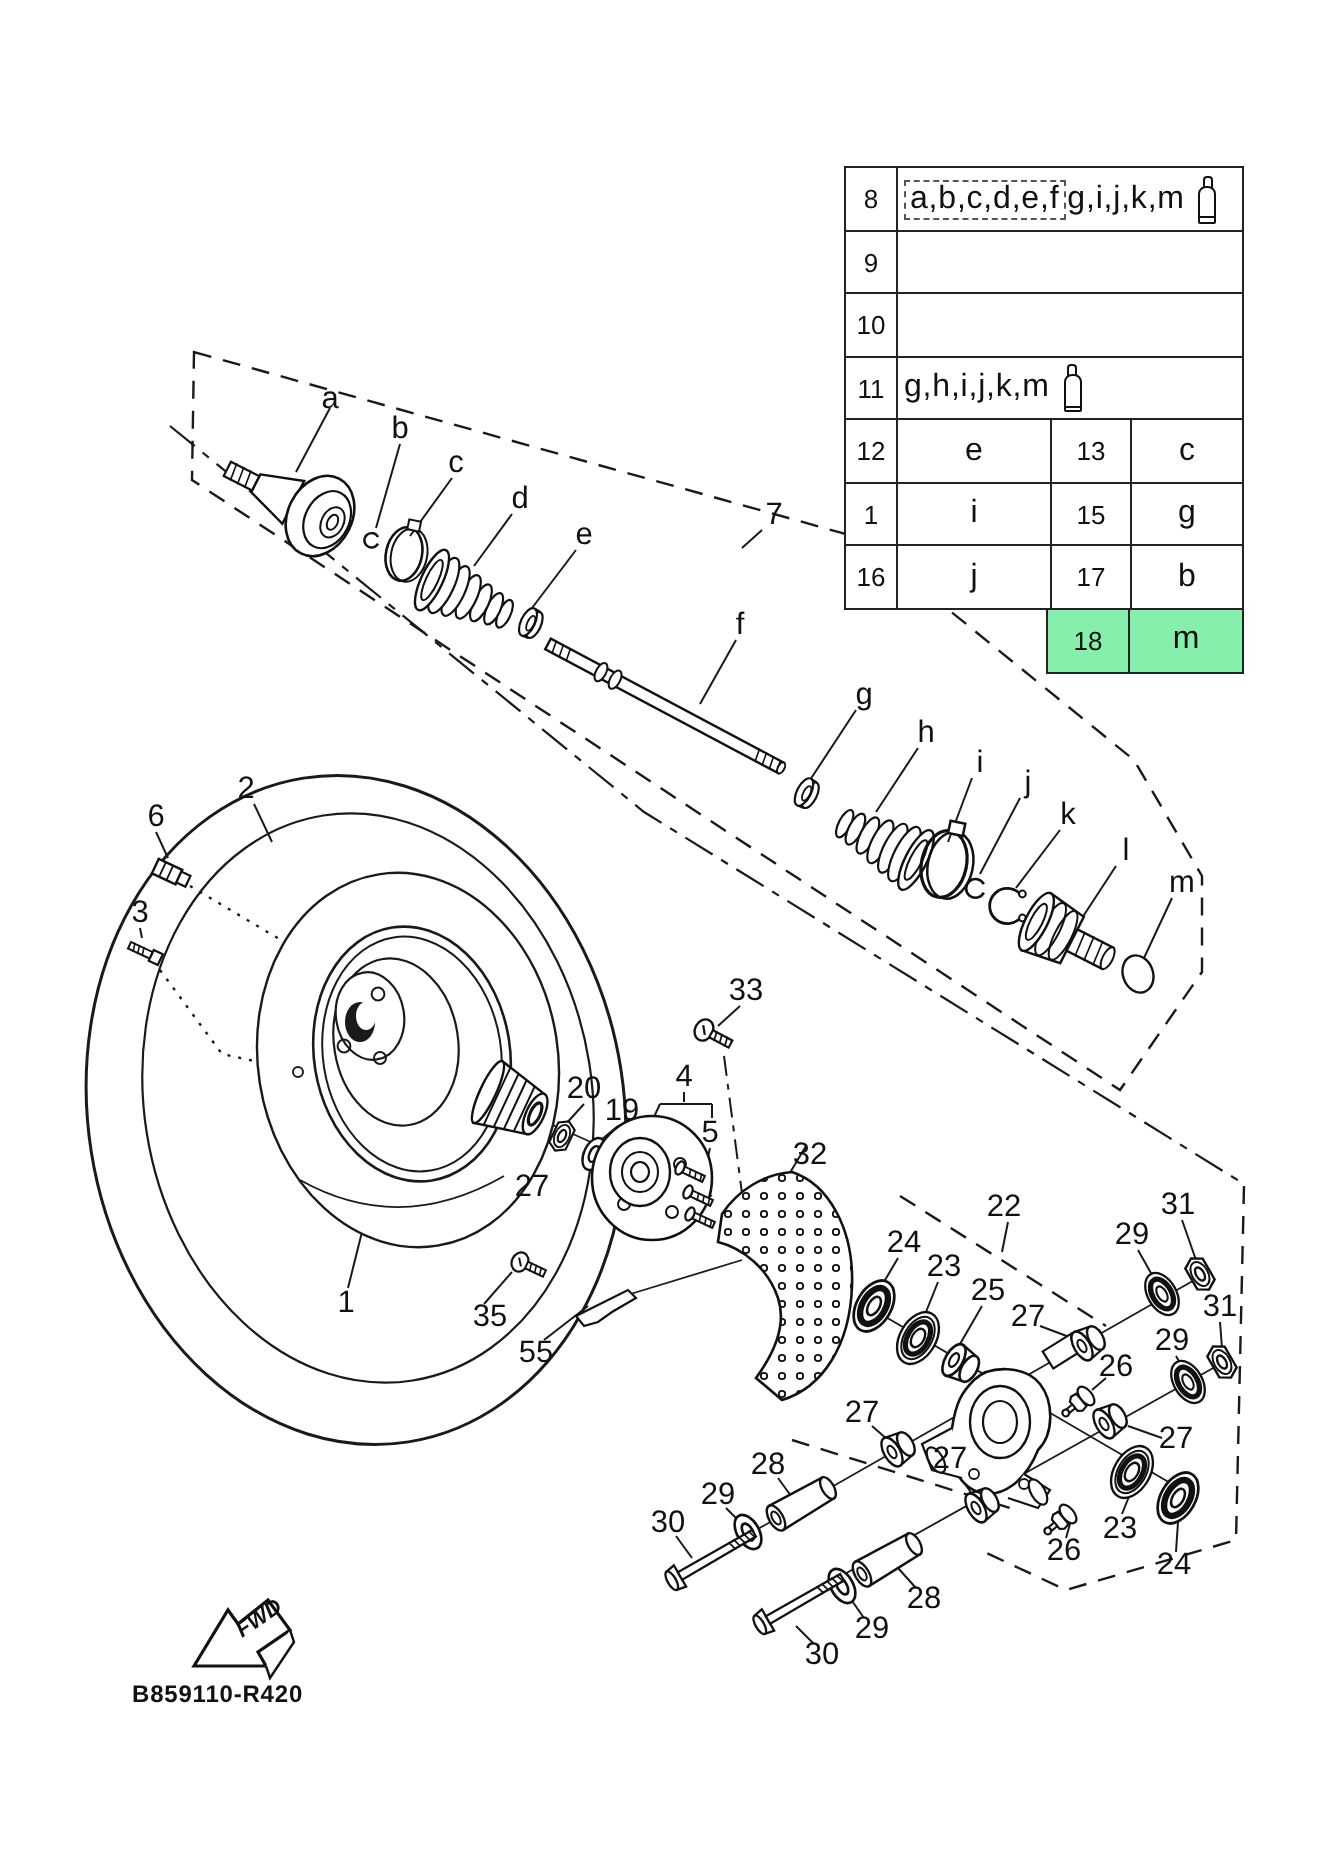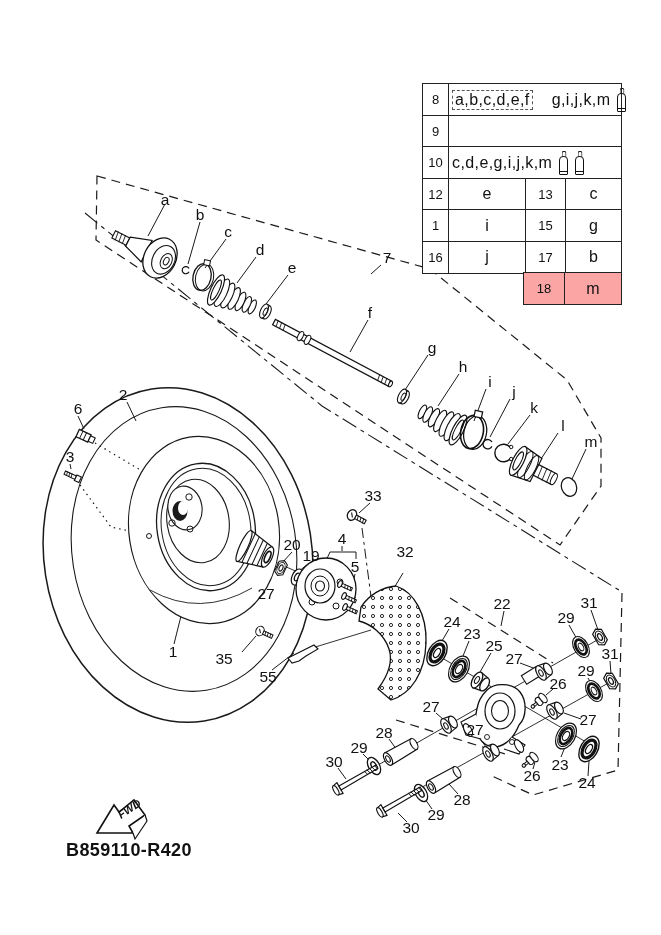--- a/index.html
+++ b/index.html
@@ -7,36 +7,36 @@
         font-family:"Liberation Sans",sans-serif;color:#111;overflow:hidden;margin:0 auto}
   .art{position:absolute;left:0;top:0}
   .title{position:absolute;left:412px;top:58px;width:230px;font-size:23px;font-style:italic;
          font-weight:600;letter-spacing:.5px;white-space:nowrap}
   .ptable{position:absolute;left:422px;top:83px;width:200px;font-size:16px}
   .trow{display:flex;height:33px;border:1.5px solid #222;margin-top:-1.5px;box-sizing:border-box;background:#fff}
   .trow:first-child{margin-top:0}
   .tnum{width:26px;border-right:1.5px solid #222;display:flex;align-items:center;justify-content:center;
         font-size:13px;box-sizing:border-box;flex:none}
   .tcontent{flex:1;display:flex;align-items:center;padding:0 3px;letter-spacing:.4px;white-space:nowrap}
-  .boxed{border:1.5px dashed #555;padding:0 2px;margin-right:19px}
+  .boxed{border:1.5px dashed #555;padding:0 2px;margin-right:1px}
   .tval{display:flex;align-items:center;justify-content:center;box-sizing:border-box}
   .lval{width:76px}.rval{flex:1}
   .rnum{width:41px;border-left:1.5px solid #222;border-right:1.5px solid #222;display:flex;align-items:center;
         justify-content:center;font-size:13px;box-sizing:border-box;flex:none}
   .half-spacer{width:101px;flex:none}
   .row18{border:none;background:transparent}
-  .row18 .rhalf{display:flex;flex:1;border:1.5px solid #222;box-sizing:border-box;background:#fca5a5;height:33px}
+  .row18 .rhalf{display:flex;flex:1;border:1.5px solid #222;box-sizing:border-box;background:#86efac;height:33px}
   .row18 .rnum{border-left:none}
   .tube{width:9px;height:19px;border:1.5px solid #111;border-radius:4px 4px 1px 1px;position:relative;
         margin-left:7px;margin-top:5px;box-sizing:border-box;flex:none}
   .tube::before{content:"";position:absolute;top:-6px;left:50%;transform:translateX(-50%);
         width:3px;height:5px;border:1.5px solid #111;border-bottom:none;border-radius:2px 2px 0 0}
   .tube::after{content:"";position:absolute;bottom:1.5px;left:0;right:0;border-top:1.5px solid #111}
   .co{position:absolute;transform:translate(-50%,-50%);font-size:15.5px;white-space:nowrap}
-  .footer-code{position:absolute;left:66px;top:840px;font-size:18px;font-weight:600;letter-spacing:.4px}
+  .footer-code{position:absolute;left:66px;top:840px;font-size:12px;font-weight:600;letter-spacing:.4px}
 </style>
 </head>
 <body>
 
 <div class="page">
 
 <svg class="art" width="661" height="935" viewBox="0 0 661 935">
   <defs>
     <pattern id="dots" width="9" height="9" patternUnits="userSpaceOnUse">
       <rect width="9" height="9" fill="#fff"></rect>
@@ -389,23 +389,25 @@
       <span class="boxed">a,b,c,d,e,f</span>
       <span>g,i,j,k,m</span>
       <span class="tube"></span>
     </div>
   </div>
   <div class="trow">
     <div class="tnum">9</div>
   </div>
   <div class="trow">
     <div class="tnum">10</div>
+  </div>
+  <div class="trow">
+    <div class="tnum">11</div>
     <div class="tcontent">
-      <span>c,d,e,g,i,j,k,m</span>
-      <span class="tube"></span>
+      <span>g,h,i,j,k,m</span>
       <span class="tube"></span>
     </div>
   </div>
   <div class="trow">
     <div class="tnum">12</div>
     <div class="tval lval">e</div>
     <div class="rnum">13</div>
     <div class="tval rval">c</div>
   </div>
   <div class="trow">
@@ -444,24 +446,24 @@
 <span class="co" style="left:563px;top:426px">l</span>
 <span class="co" style="left:591px;top:442px">m</span>
 <span class="co" style="left:78px;top:409px">6</span>
 <span class="co" style="left:123px;top:395px">2</span>
 <span class="co" style="left:70px;top:457px">3</span>
 <span class="co" style="left:373px;top:496px">33</span>
 <span class="co" style="left:342px;top:539px">4</span>
 <span class="co" style="left:292px;top:545px">20</span>
 <span class="co" style="left:311px;top:556px">19</span>
 <span class="co" style="left:355px;top:567px">5</span>
-<span class="co" style="left:405px;top:552px">32</span>
+<span class="co" style="left:405px;top:578px">32</span>
 <span class="co" style="left:266px;top:594px">27</span>
 <span class="co" style="left:173px;top:652px">1</span>
-<span class="co" style="left:224px;top:659px">35</span>
+<span class="co" style="left:245px;top:659px">35</span>
 <span class="co" style="left:268px;top:677px">55</span>
 <span class="co" style="left:502px;top:604px">22</span>
 <span class="co" style="left:452px;top:622px">24</span>
 <span class="co" style="left:472px;top:634px">23</span>
 <span class="co" style="left:494px;top:646px">25</span>
 <span class="co" style="left:514px;top:659px">27</span>
 <span class="co" style="left:566px;top:618px">29</span>
 <span class="co" style="left:589px;top:603px">31</span>
 <span class="co" style="left:610px;top:654px">31</span>
 <span class="co" style="left:586px;top:671px">29</span>

